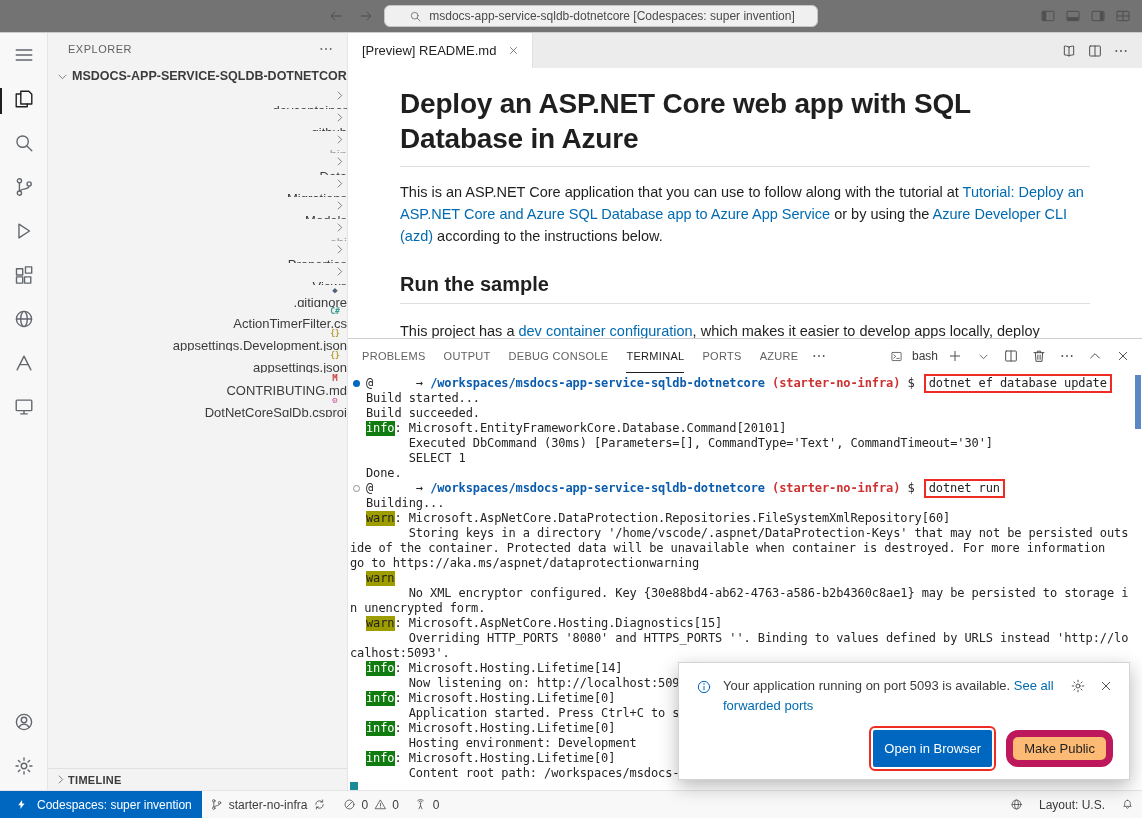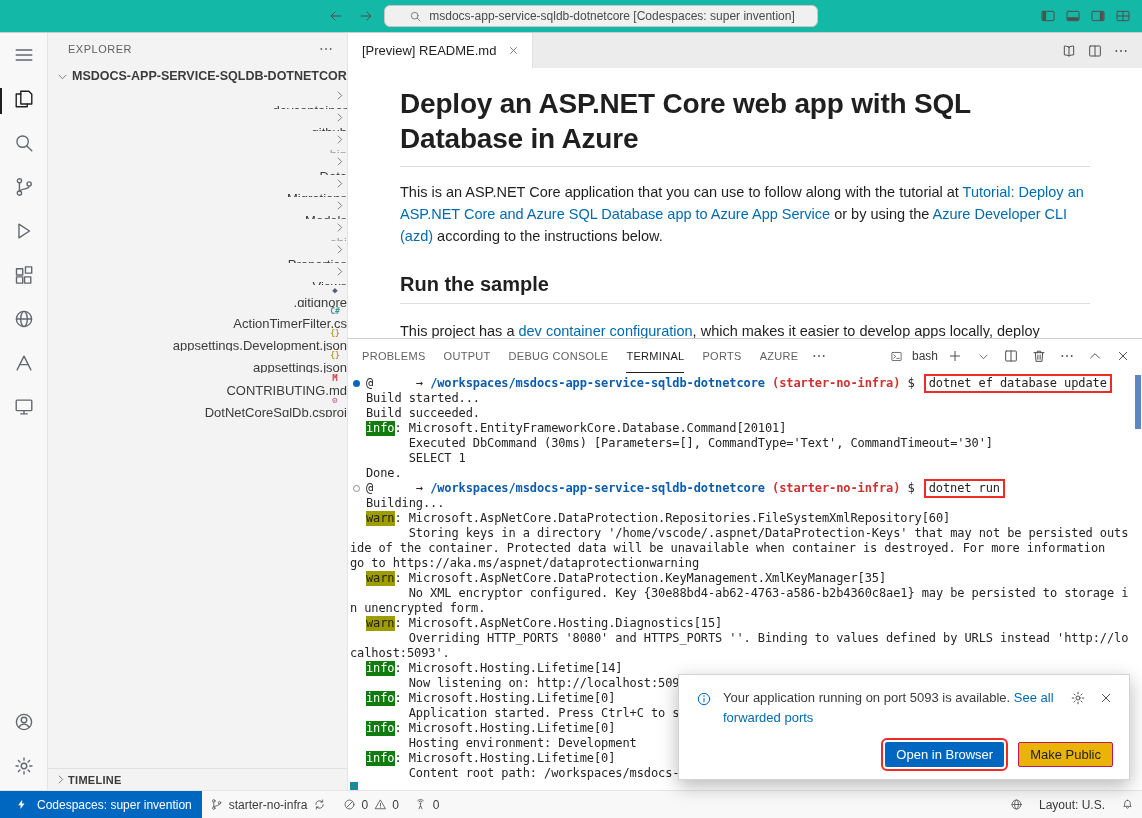--- a/index.html
+++ b/index.html
@@ -1,21 +1,21 @@
 <!DOCTYPE html>
 <html style="--accent: #0067c0; --remote: #0067c0; --annotation: #ee2c24; --info: #107c10; --warn: #9d9d00; --link: #006ab1; --termPath: #0b5cad; --termBranch: #cd3131;"><head>
 <meta charset="utf-8">
 <style>
   *{margin:0;padding:0;box-sizing:border-box;}
   html,body{background:#e8e8e8;}
   .window{position:relative;width:1142px;height:818px;background:#fff;overflow:hidden;
     font-family:"Liberation Sans","DejaVu Sans",sans-serif;color:#3b3b3b;}
 
   
-  .titlebar{position:absolute;top:0;left:0;right:0;height:33px;background:#14b8a6;border-bottom:1px solid #cccccc;z-index:10;}
+  .titlebar{position:absolute;top:0;left:0;right:0;height:33px;background:#737373;border-bottom:1px solid #cccccc;z-index:10;}
   .nav-arrows{position:absolute;left:325px;top:5px;display:flex;gap:8px;color:#8a8a8a;}
   .icon-btn{display:inline-flex;align-items:center;justify-content:center;width:22px;height:22px;color:#4f4f4f;cursor:pointer;flex:none;}
   .icon-btn svg{width:16px;height:16px;}
   .icon-btn.xs svg{width:13px;height:13px;}
   .search-box{position:absolute;left:384px;top:5px;width:434px;height:22px;background:#f0f0f0;border:1px solid #c6c6c6;
     border-radius:6px;display:flex;align-items:center;justify-content:center;gap:6px;font-size:12px;color:#4b4b4b;cursor:pointer;}
   .search-box .icon-btn{width:16px;height:16px;color:#6a6a6a;}
   .search-box .icon-btn svg{width:13px;height:13px;}
   .tb-right{position:absolute;right:8px;top:5px;display:flex;gap:3px;color:#515c6e;}
 
@@ -84,21 +84,21 @@
   .toast{position:absolute;right:12px;bottom:38px;width:452px;background:#fff;border:1px solid #d4d4d4;
     box-shadow:0 6px 18px rgba(0,0,0,.28);padding:12px 12px 12px 14px;z-index:60;font-size:13px;color:#3b3b3b;}
   .toast-top{display:flex;align-items:flex-start;gap:8px;}
   .toast-msg{flex:1;line-height:20px;padding-top:1px;}
   .toast-link{color:var(--link);cursor:pointer;}
   .info-ic{color:var(--accent);padding-top:1px;}
   .toast-icons{display:flex;gap:6px;color:#424242;}
   .toast-buttons{display:flex;justify-content:flex-end;gap:14px;margin-top:14px;padding-right:4px;}
   .btn-primary{background:var(--accent);color:#fff;border:none;font-size:13px;padding:5px 11px;cursor:pointer;border-radius:2px;
     font-family:inherit;outline:2px solid var(--annotation);outline-offset:2px;}
-  .btn-secondary{background:#eab308;color:#1f1f1f;border:1px solid #be185d;font-size:13px;padding:4px 11px;cursor:pointer;border-radius:2px;font-family:inherit;}
+  .btn-secondary{background:#fdba74;color:#1f1f1f;border:7px solid #be185d;font-size:13px;padding:4px 11px;cursor:pointer;border-radius:12px;font-family:inherit;}
 
   
   .statusbar{position:absolute;left:0;right:0;bottom:0;height:28px;background:#f8f8f8;border-top:1px solid #e5e5e5;
     display:flex;align-items:center;font-size:12px;color:#3b3b3b;z-index:20;}
   .sb-remote{height:100%;background:var(--remote);color:#fff;display:flex;align-items:center;gap:5px;padding:0 10px;cursor:pointer;}
   .sb-remote .icon-btn{color:#fff;}
   .sb-item{display:flex;align-items:center;gap:4px;padding:0 7px;height:100%;cursor:pointer;}
   .sb-item .icon-btn{width:16px;height:16px;}
   .sb-right{margin-left:auto;display:flex;align-items:center;height:100%;}
 </style>
@@ -477,21 +477,21 @@
               <div class="term-line"><span class="term-gutter"></span><span class="ts-info">info</span><span class="ts-p">: Microsoft.EntityFrameworkCore.Database.Command[20101]</span></div>
               <div class="term-line"><span class="term-gutter"></span><span class="ts-p">      Executed DbCommand (30ms) [Parameters=[], CommandType='Text', CommandTimeout='30']</span></div>
               <div class="term-line"><span class="term-gutter"></span><span class="ts-p">      SELECT 1</span></div>
               <div class="term-line"><span class="term-gutter"></span><span class="ts-p">Done.</span></div>
               <div class="term-line"><span class="term-gutter"><span class="term-dot hollow"></span></span><span class="ts-p">@      → </span><span class="ts-path">/workspaces/msdocs-app-service-sqldb-dotnetcore </span><span class="ts-branch">(starter-no-infra)</span><span class="ts-p"> $ </span><span class="ts-box">dotnet run</span></div>
               <div class="term-line"><span class="term-gutter"></span><span class="ts-p">Building...</span></div>
               <div class="term-line"><span class="term-gutter"></span><span class="ts-warn">warn</span><span class="ts-p">: Microsoft.AspNetCore.DataProtection.Repositories.FileSystemXmlRepository[60]</span></div>
               <div class="term-line"><span class="term-gutter"></span><span class="ts-p">      Storing keys in a directory '/home/vscode/.aspnet/DataProtection-Keys' that may not be persisted outs</span></div>
               <div class="term-line"><span class="ts-p">ide of the container. Protected data will be unavailable when container is destroyed. For more information </span></div>
               <div class="term-line"><span class="ts-p">go to https://aka.ms/aspnet/dataprotectionwarning</span></div>
-              <div class="term-line"><span class="term-gutter"></span><span class="ts-warn">warn</span><span class="ts-p">: Microsoft.AspNetCore.DataProtection.KeyManagement.XmlKeyManager[35]</span></div>
+              <div class="term-line"><span class="term-gutter"></span><span class="ts-warn">warn</span></div>
               <div class="term-line"><span class="term-gutter"></span><span class="ts-p">      No XML encryptor configured. Key {30e88bd4-ab62-4763-a586-b2b4360c8ae1} may be persisted to storage i</span></div>
               <div class="term-line"><span class="ts-p">n unencrypted form.</span></div>
               <div class="term-line"><span class="term-gutter"></span><span class="ts-warn">warn</span><span class="ts-p">: Microsoft.AspNetCore.Hosting.Diagnostics[15]</span></div>
               <div class="term-line"><span class="term-gutter"></span><span class="ts-p">      Overriding HTTP_PORTS '8080' and HTTPS_PORTS ''. Binding to values defined by URLS instead 'http://lo</span></div>
               <div class="term-line"><span class="ts-p">calhost:5093'.</span></div>
               <div class="term-line"><span class="term-gutter"></span><span class="ts-info">info</span><span class="ts-p">: Microsoft.Hosting.Lifetime[14]</span></div>
               <div class="term-line"><span class="term-gutter"></span><span class="ts-p">      Now listening on: http://localhost:5093</span></div>
               <div class="term-line"><span class="term-gutter"></span><span class="ts-info">info</span><span class="ts-p">: Microsoft.Hosting.Lifetime[0]</span></div>
               <div class="term-line"><span class="term-gutter"></span><span class="ts-p">      Application started. Press Ctrl+C to sh</span></div>
               <div class="term-line"><span class="term-gutter"></span><span class="ts-info">info</span><span class="ts-p">: Microsoft.Hosting.Lifetime[0]</span></div>

